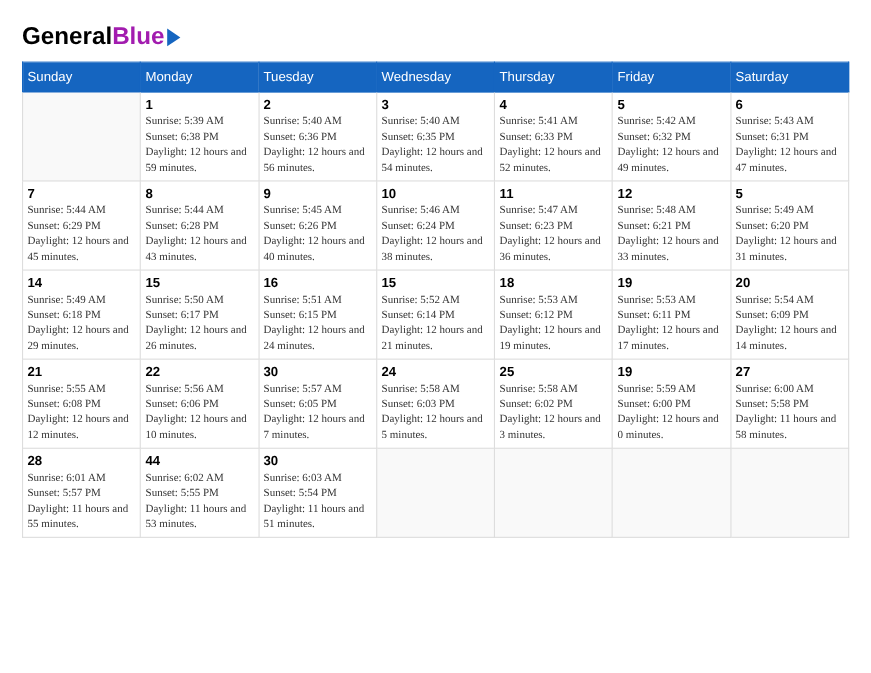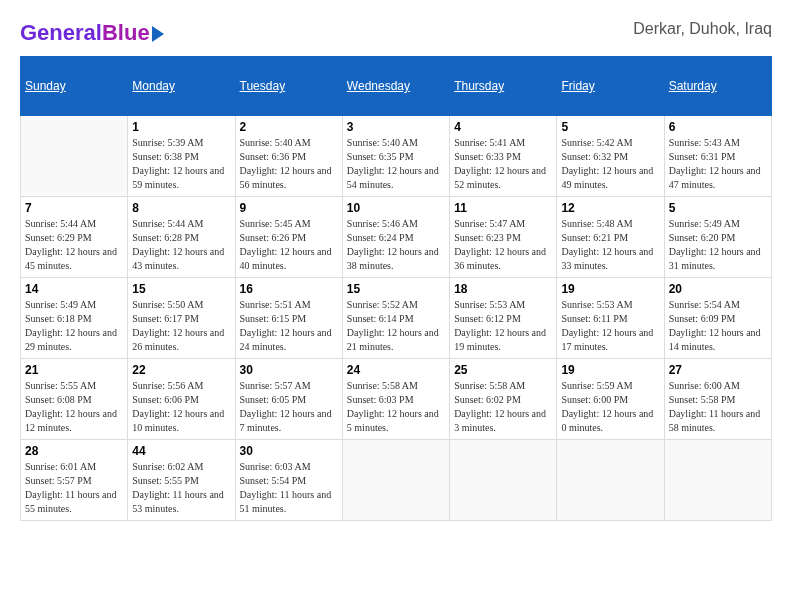--- a/index.html
+++ b/index.html
@@ -21,21 +21,21 @@
       flex-direction: column;
       align-items: flex-start;
     }
     .logo-text {
       display: flex;
       align-items: center;
     }
     .logo-general {
       font-size: 22px;
       font-weight: bold;
-      color: #6d28d9;
+      color: #000000;
     }
     .logo-blue {
       font-size: 22px;
       font-weight: bold;
       color: #a21caf;
     }
     .logo-arrow {
       width: 0;
       height: 0;
       border-left: 12px solid #1565c0;
@@ -59,26 +59,25 @@
     table {
       width: 100%;
       border-collapse: collapse;
       font-size: 10px;
     }
     thead tr {
       background-color: #1565c0;
       color: white;
     }
     thead th {
-      padding: 22px 4px;
+      padding: 6px 4px;
       text-align: left;
       font-size: 12px;
       font-weight: normal;
       border: 1px solid #1565c0;
-      text-decoration: underline;
     }
     tbody tr {
       border-bottom: 1px solid #ccc;
     }
     tbody td {
       padding: 4px 4px;
       vertical-align: top;
       border: 1px solid #ddd;
       width: 14.28%;
       height: 80px;
@@ -104,21 +103,20 @@
 
 <div class="header">
   <div class="logo">
     <div class="logo-text">
       <span class="logo-general">General</span>
       <span class="logo-blue">Blue</span>
       <div class="logo-arrow"></div>
     </div>
   </div>
   <div class="title-section">
-    <div class="location">Derkar, Duhok, Iraq</div>
   </div>
 </div>
 
 <table>
   <thead>
     <tr>
     <th>Sunday</th>
         <th>Monday</th>
         <th>Tuesday</th>
         <th>Wednesday</th>

